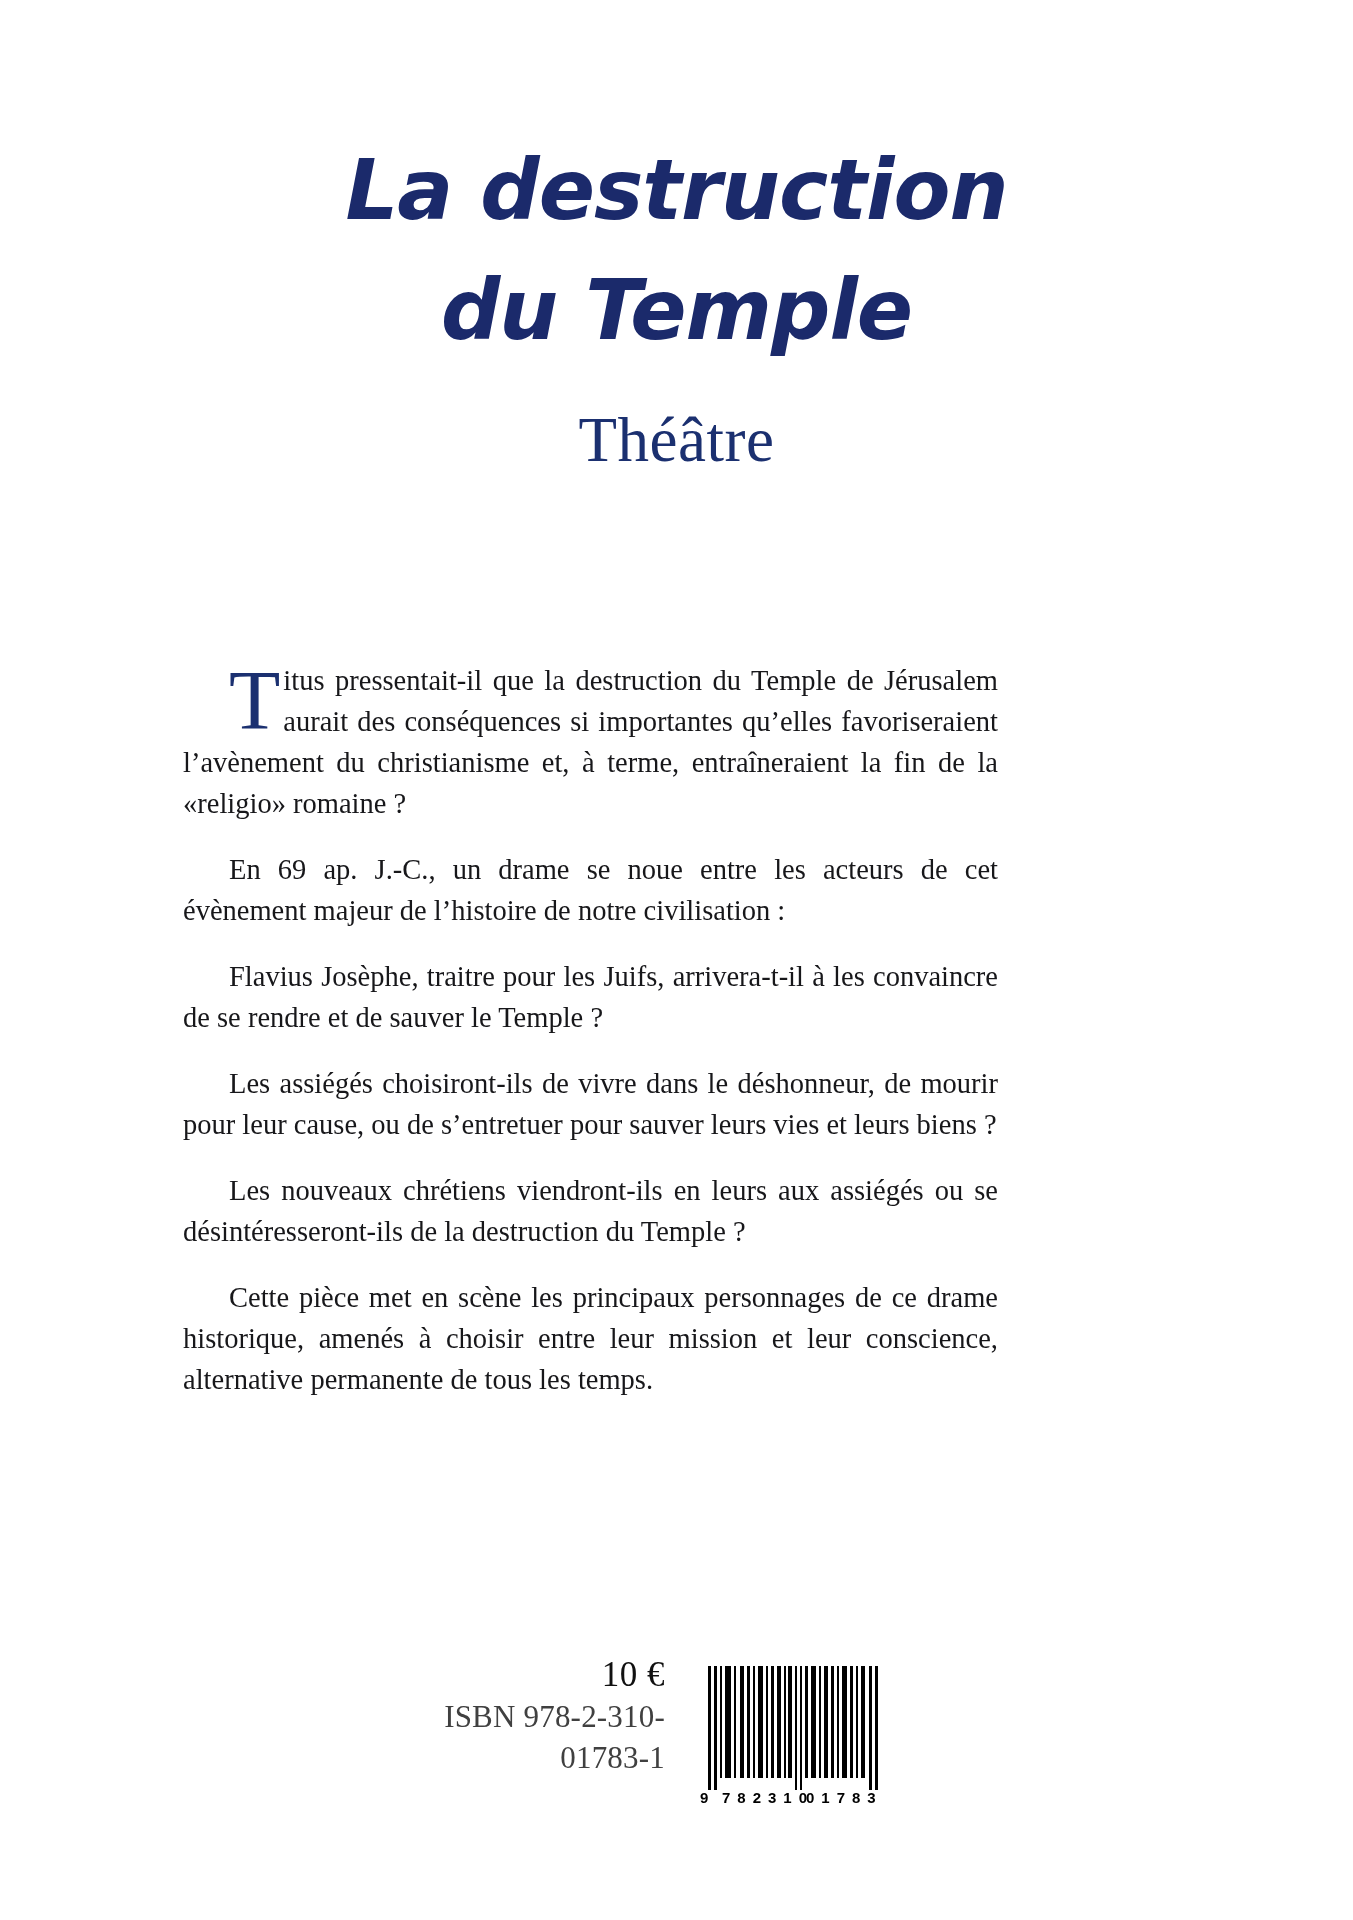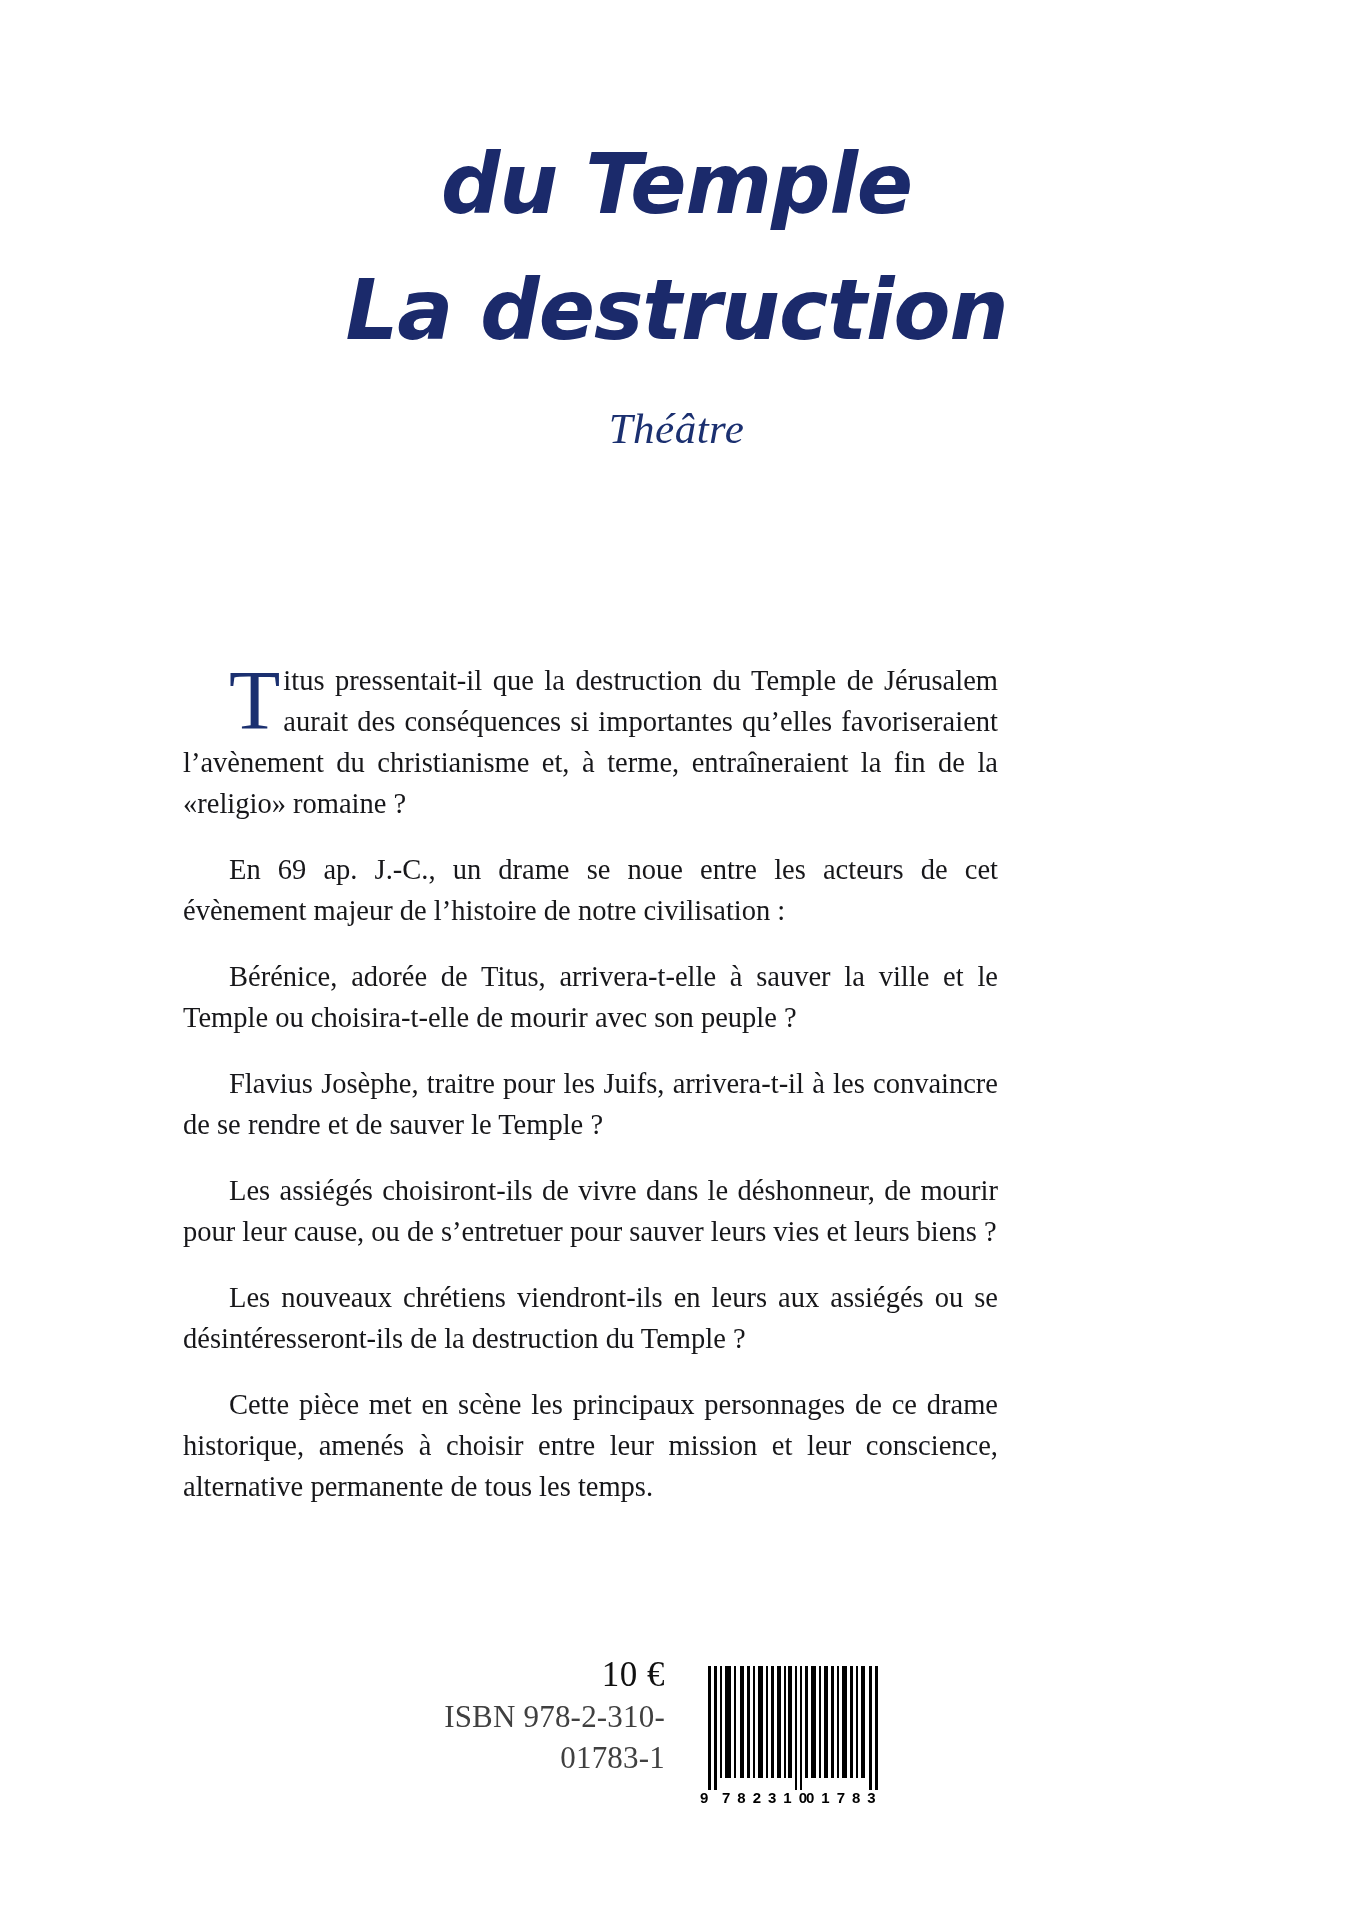--- a/index.html
+++ b/index.html
@@ -37,22 +37,21 @@
     line-height: 1.52;
     letter-spacing: -1px;
     color: #1b2a6b;
     white-space: nowrap;
   }
   .title-line-2 {
     margin-top: -6px;
   }
   .subtitle {
     font-family: "Liberation Serif", serif;
-    font-style: italic;
-    font-size: 43px;
+    font-size: 63px;
     color: #1b3070;
     margin-top: 30px;
     letter-spacing: 0.5px;
   }
 
   
   .body-copy {
     position: absolute;
     top: 660px;
     left: 183px;
@@ -128,29 +127,28 @@
     height: 145px;
   }
   .barcode svg { display: block; }
 </style>
 </head>
 <body>
 
 <div class="page">
 
   <div class="title-block">
+    <div class="title-line">La destruction</div>
     <div class="title-line title-line-2">du Temple</div>
-    <div class="title-line">La destruction</div>
     <div class="subtitle">Théâtre</div>
   </div>
 
   <div class="body-copy">
     <p class="first-par"><span class="dropcap">T</span><span>itus pressentait-il que la destruction du Temple de Jérusalem aurait des conséquences si importantes qu’elles favoriseraient l’avènement du christianisme et, à terme, entraîneraient  la fin de la «religio» romaine ?</span></p>
     <p>En 69 ap. J.-C., un drame se noue entre les acteurs de cet évènement majeur de l’histoire de notre civilisation :</p>
-    <p>Bérénice, adorée de Titus, arrivera-t-elle à sauver la ville et le Temple ou choisira-t-elle de mourir avec son peuple ?</p>
     <p>Flavius Josèphe, traitre pour les Juifs, arrivera-t-il à les convaincre de se rendre et de sauver le Temple ?</p>
     <p>Les assiégés choisiront-ils de vivre dans le déshonneur, de mourir pour leur cause, ou de s’entretuer pour sauver leurs vies et leurs biens ?</p>
     <p>Les nouveaux chrétiens viendront-ils en leurs aux assiégés ou se désintéresseront-ils de la destruction du Temple ?</p>
     <p>Cette pièce met en scène les principaux personnages de ce drame historique, amenés à choisir entre leur mission et leur conscience, alternative permanente de tous les temps.</p>
   </div>
 
   <div class="footer">
     <div class="pricing">
       <div class="price">10 €</div>
       <div class="isbn">ISBN 978-2-310-01783-1</div>

